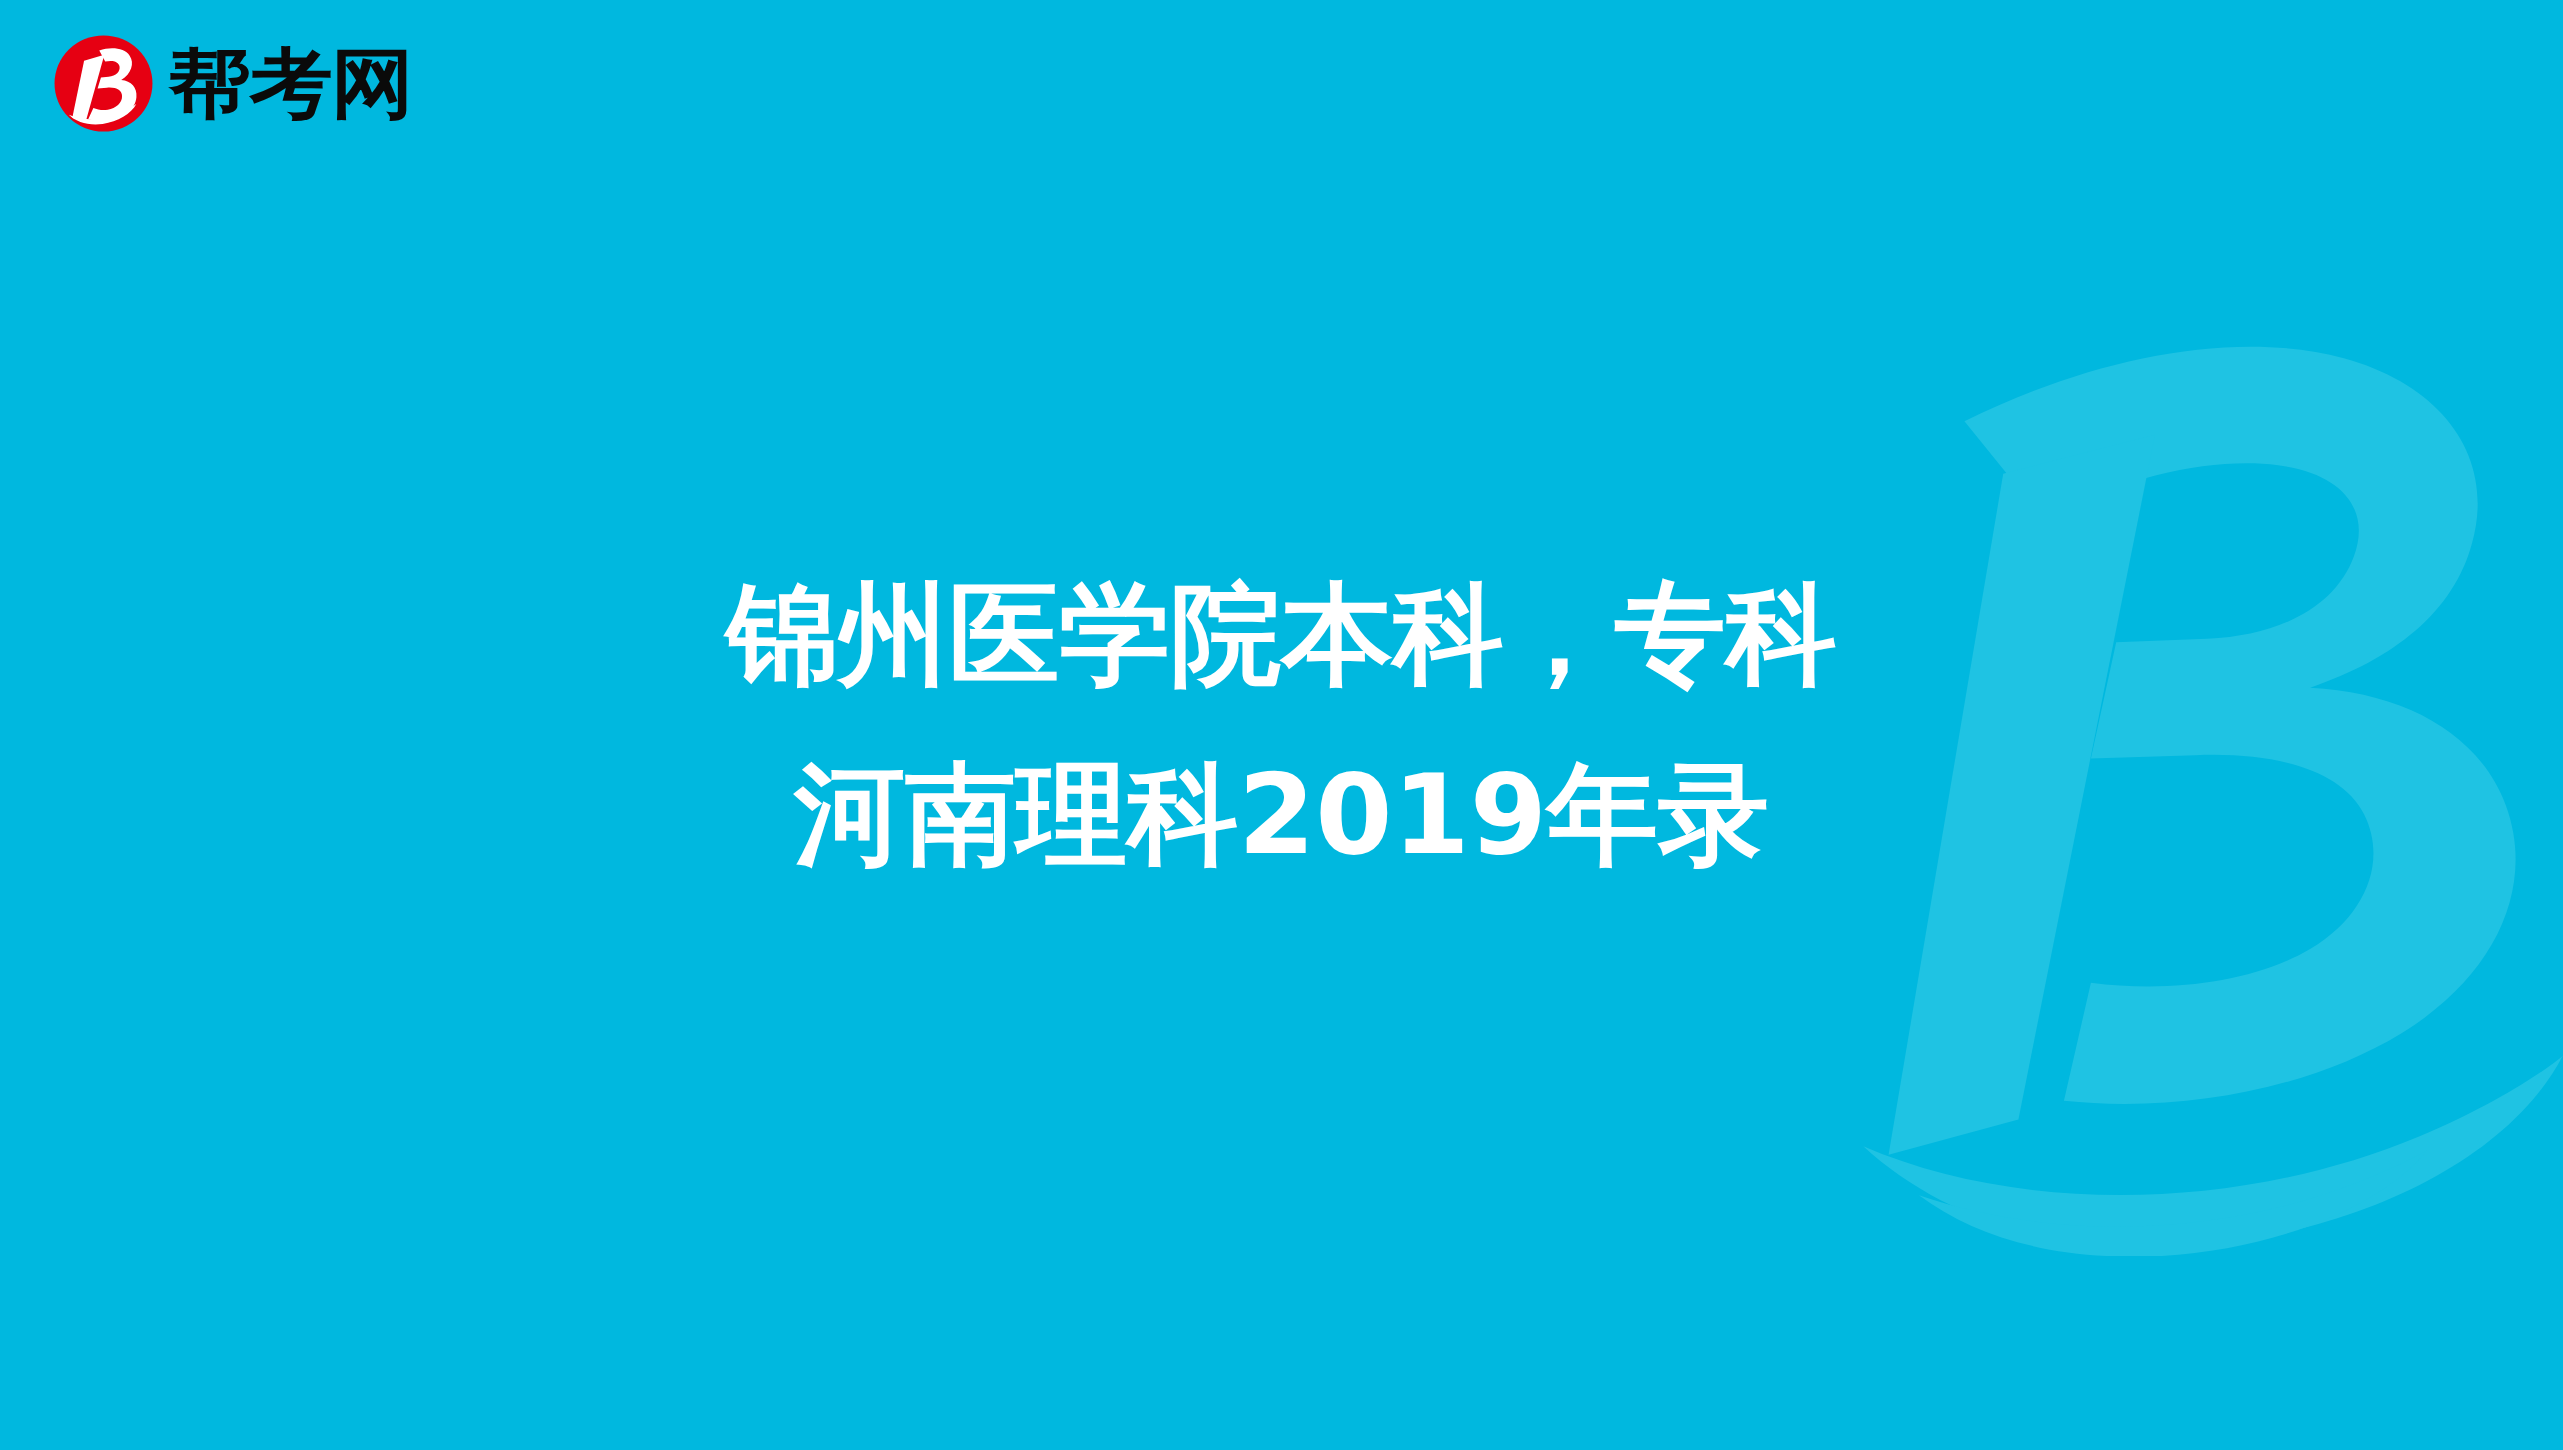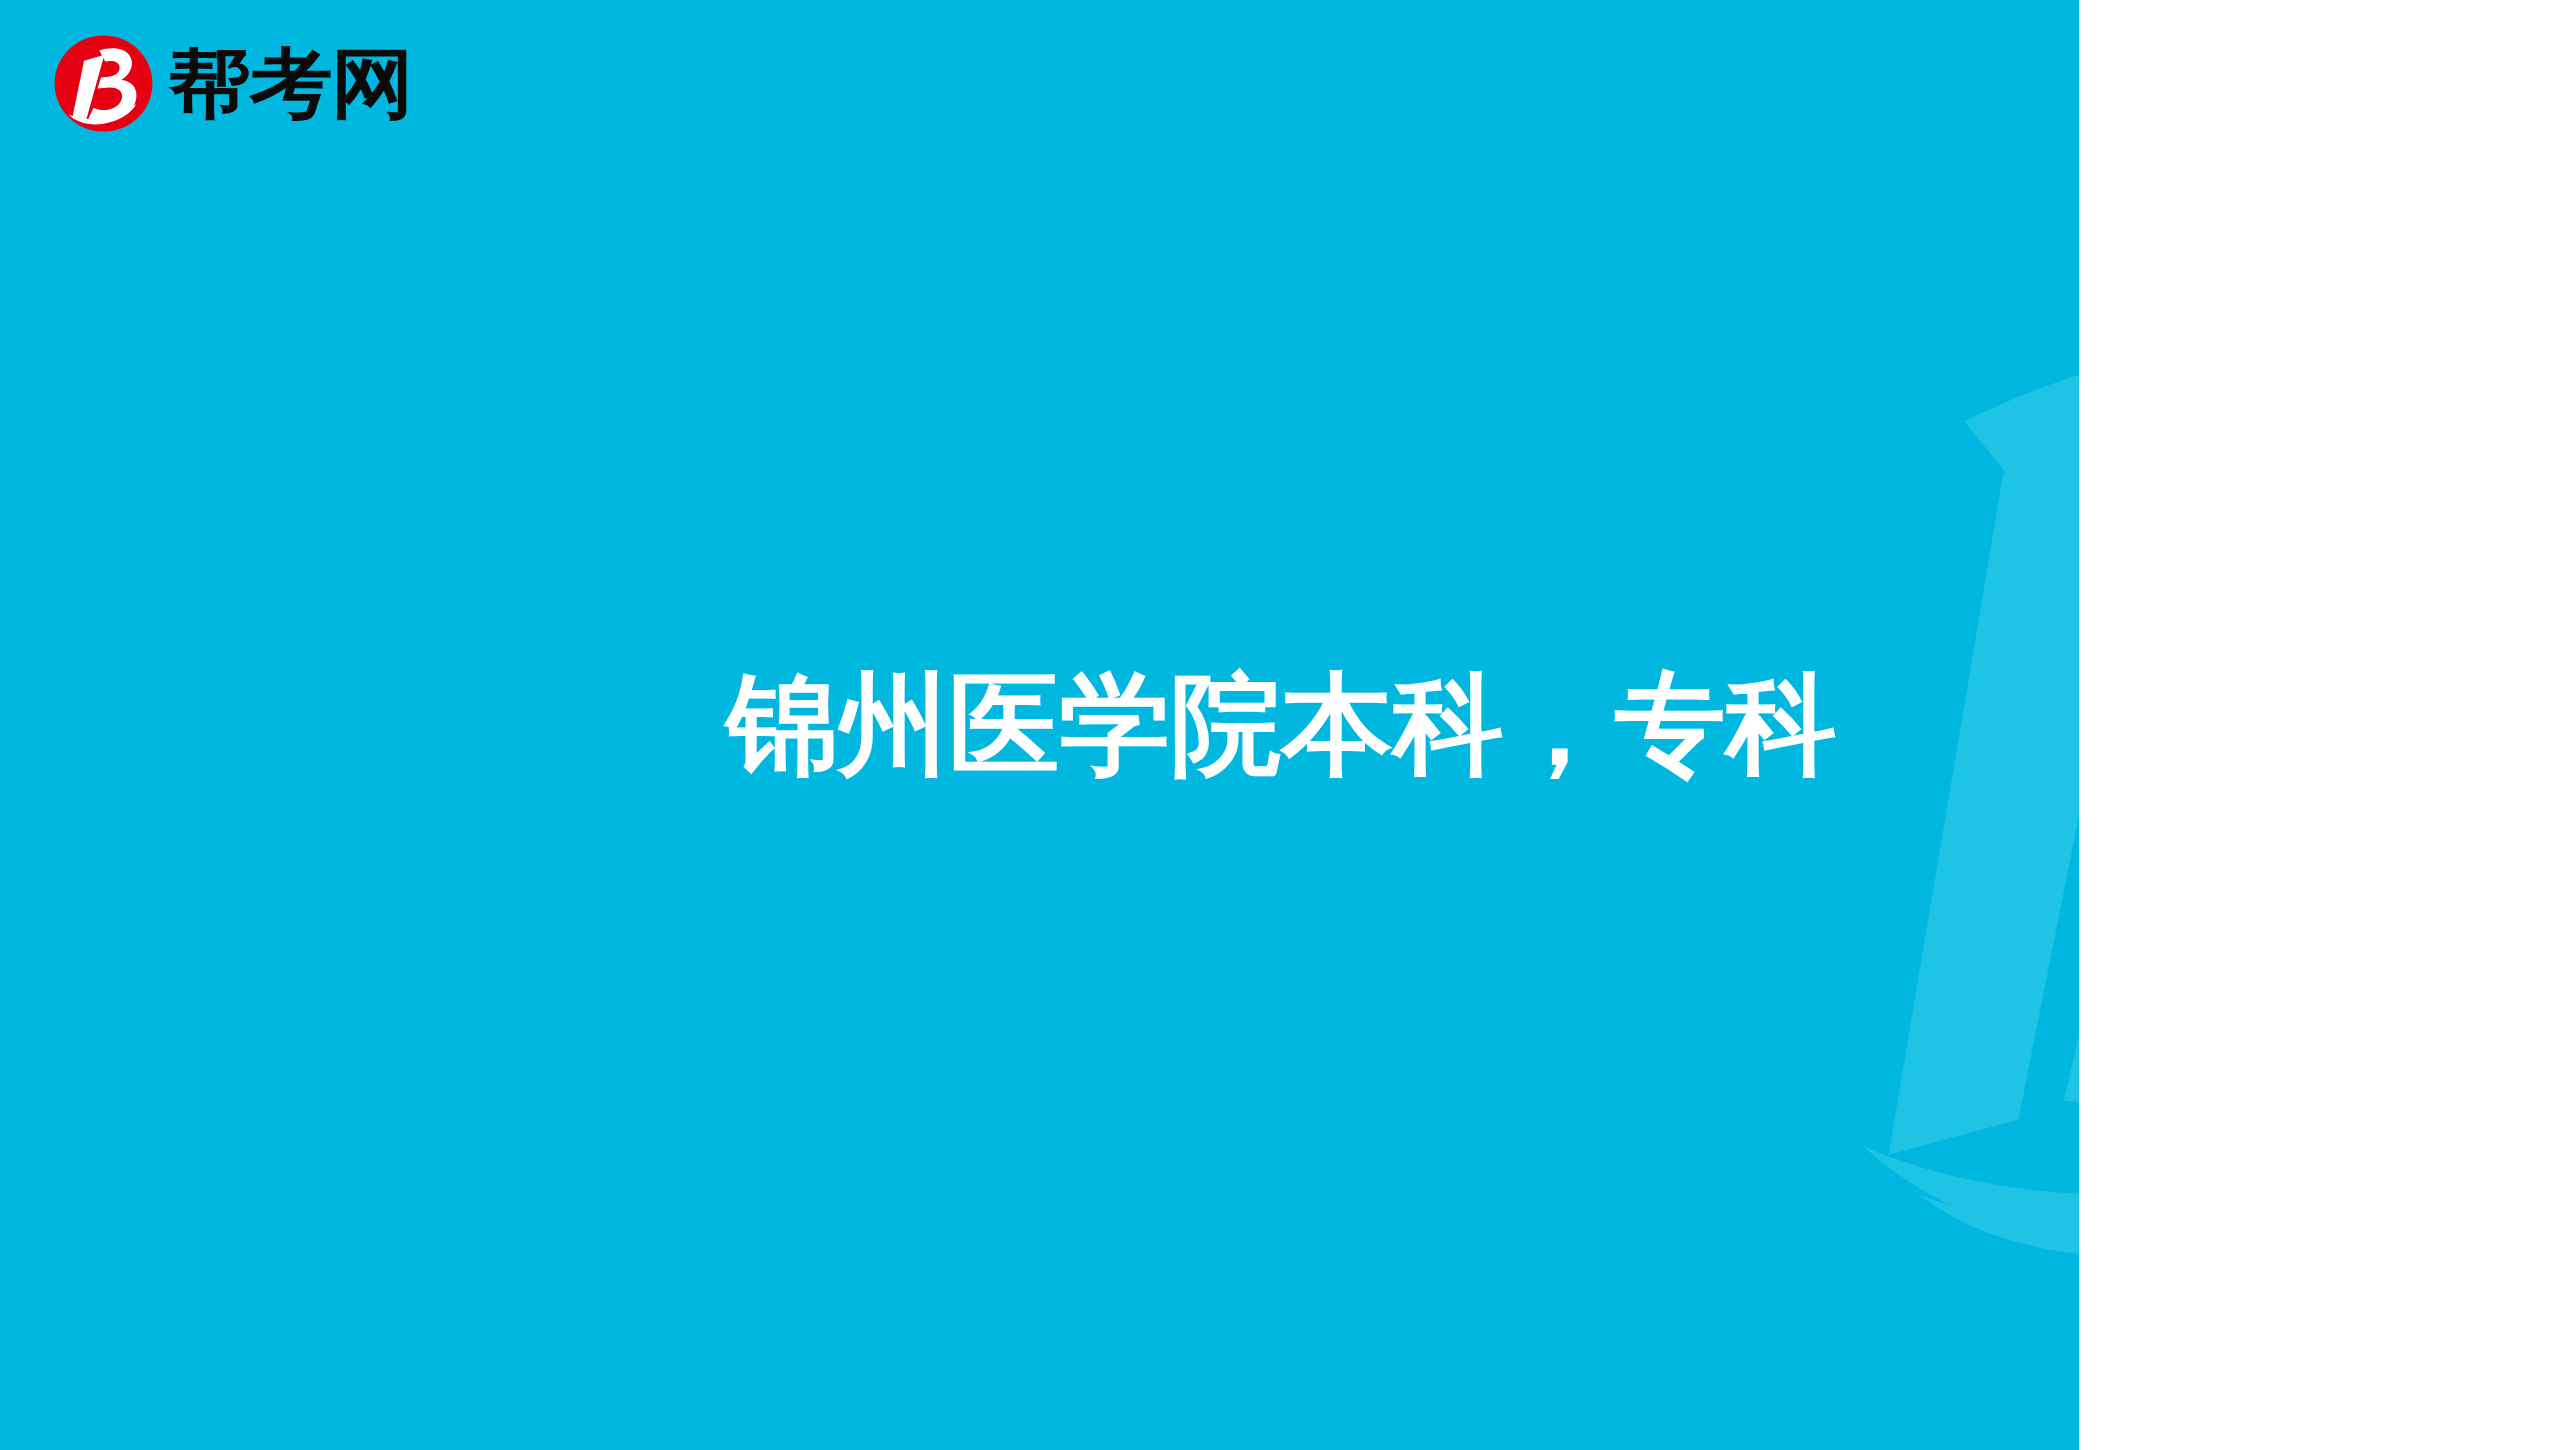--- a/index.html
+++ b/index.html
@@ -9,21 +9,21 @@
   }
   body {
     width: 2563px;
     height: 1450px;
     overflow: hidden;
     font-family: "Liberation Sans", "DejaVu Sans", sans-serif;
   }
 
   #page {
     position: relative;
-    width: 2079px;
+    width: 2563px;
     height: 1450px;
     background: #00b8df;
     overflow: hidden;
   }
 
   
   #watermark {
     position: absolute;
     left: 1838px;
     top: 278px;
@@ -144,17 +144,18 @@
                    C 94 97, 78 106, 60 109 C 43 111, 29 107, 20 98 Z"></path>
         </g>
       </svg>
     </span>
     <span id="brand-name">帮考网</span>
   </div>
 
   <div id="headline">
     <div id="headline-inner">
       <div class="headline-line">锦州医学院本科，专科</div>
+      <div class="headline-line">河南理科2019年录</div>
     </div>
   </div>
 
 </div>
 
 
 </body></html>

